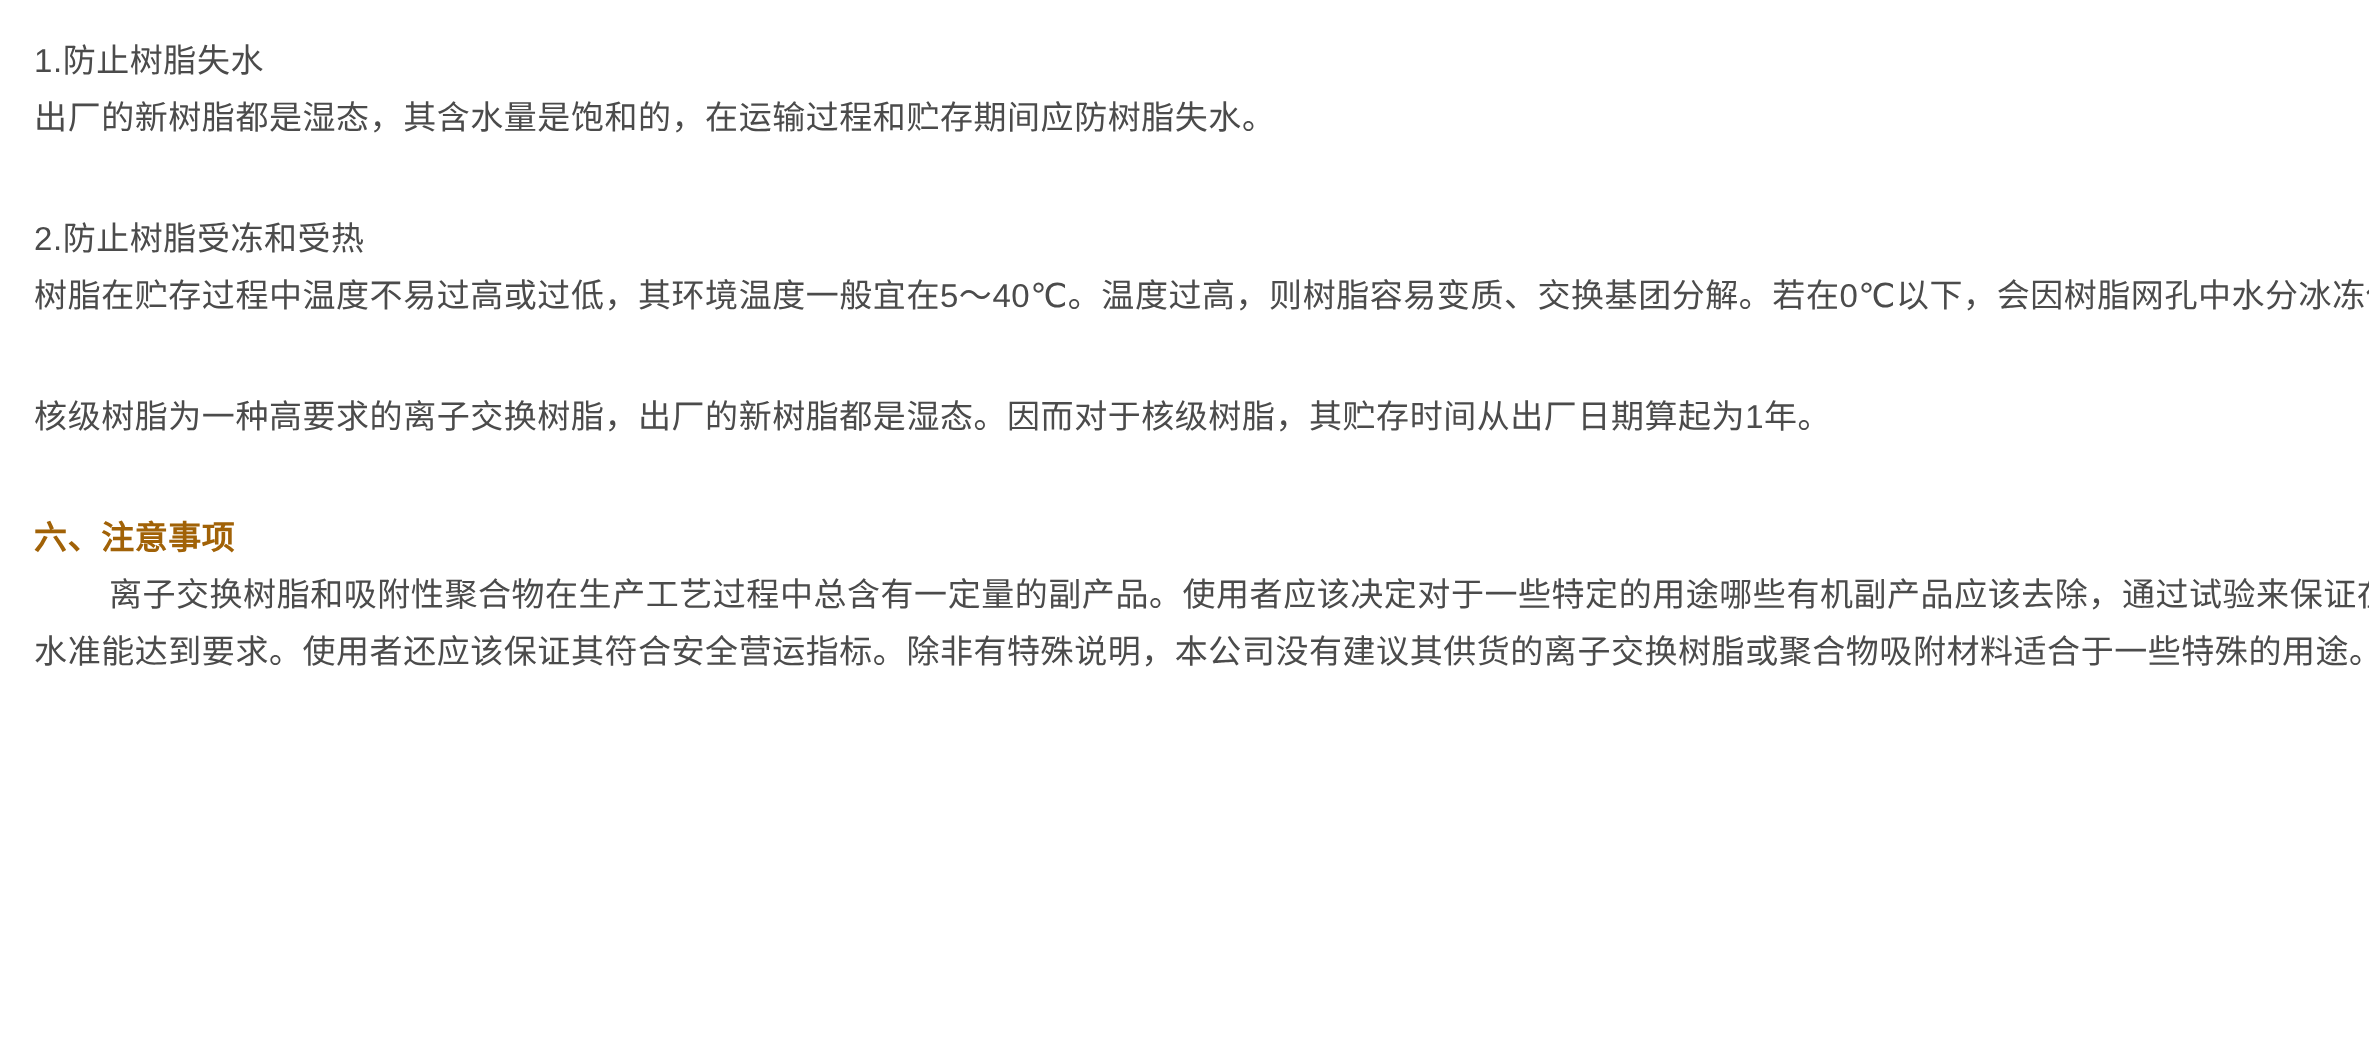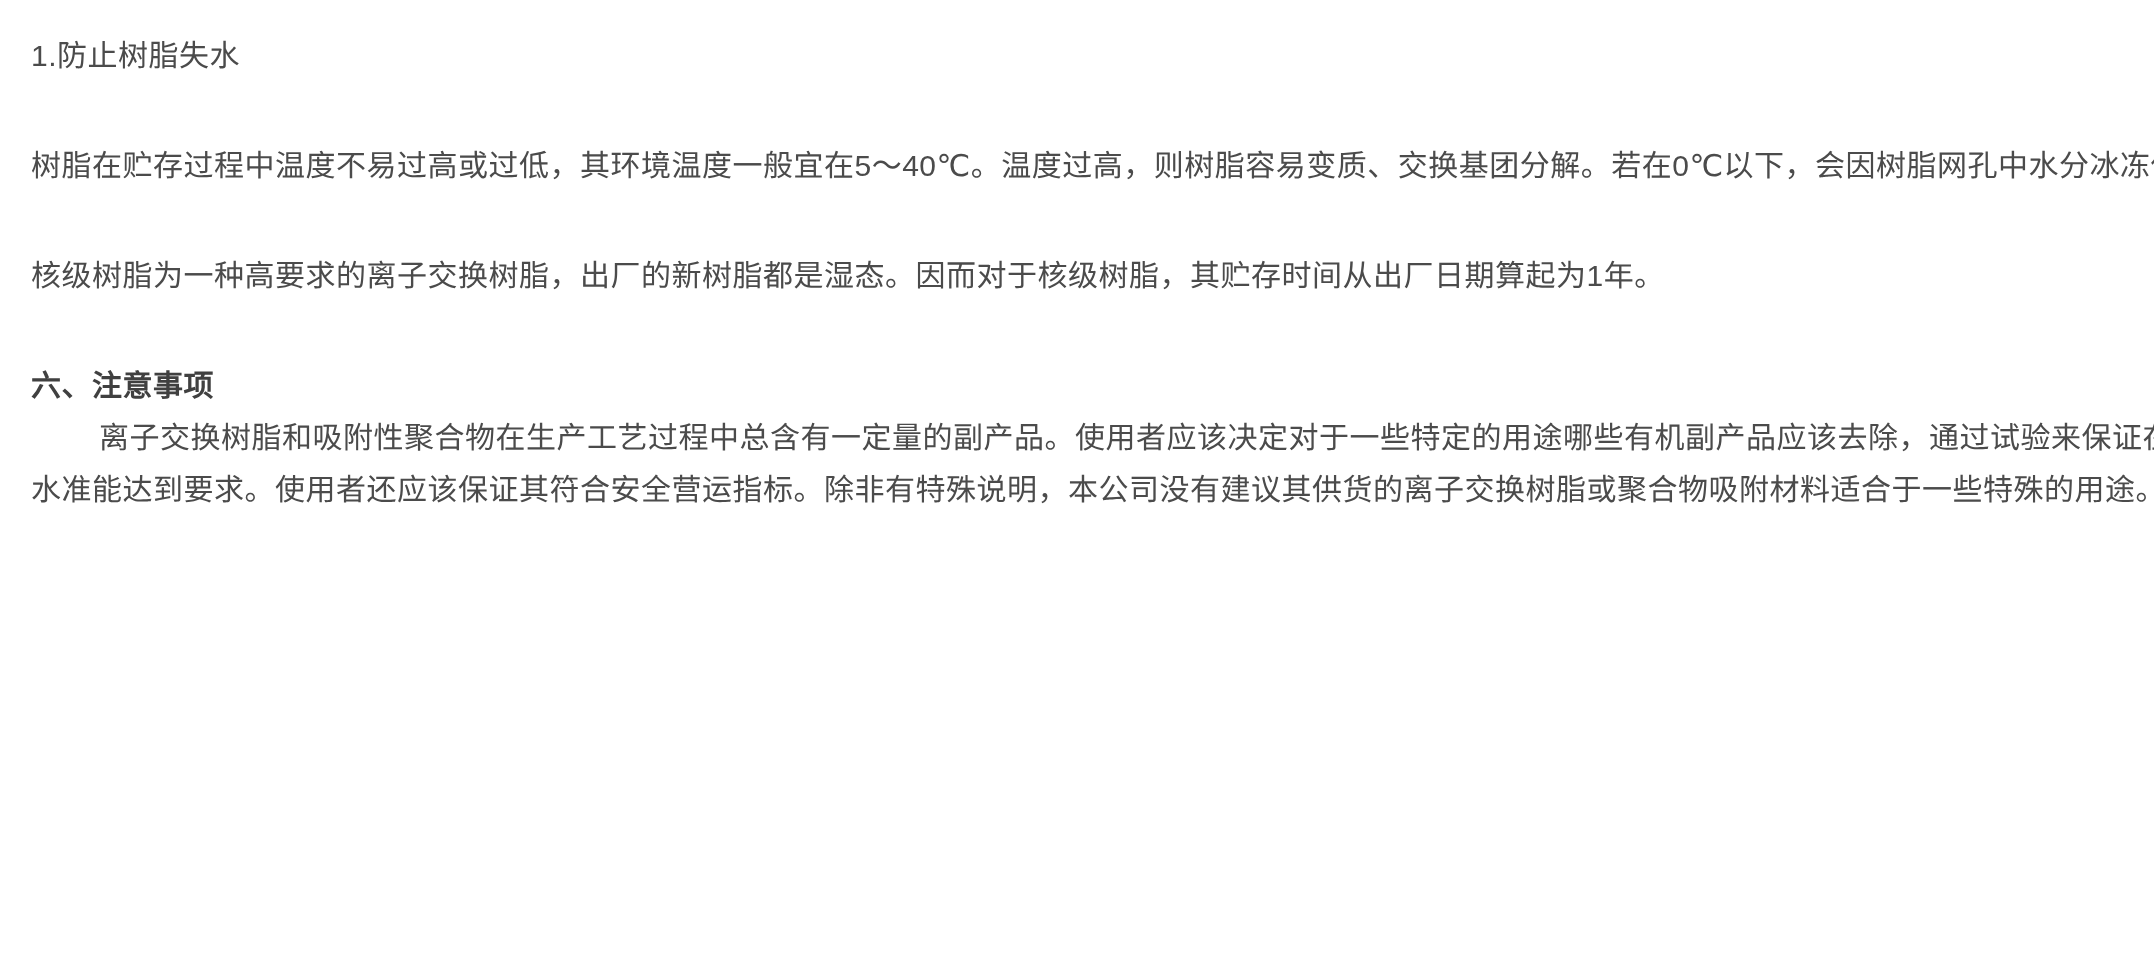--- a/index.html
+++ b/index.html
@@ -24,36 +24,38 @@
     margin: 0 0 58px 0;
   }
   .line {
     font-size: 30px;
     line-height: 52px;
     letter-spacing: 0.5px;
     white-space: nowrap;
   }
   .line.heading-bold {
     font-weight: 700;
-    color: #404040;
+    color: #a16207;
   }
   .line.indent-first {
     text-indent: 68px;
   }
 </style>
 </head>
 <body>
 
 <main class="doc">
 
   <section class="sec">
     <div class="line">1.防止树脂失水</div>
+    <div class="line">出厂的新树脂都是湿态，其含水量是饱和的，在运输过程和贮存期间应防树脂失水。</div>
   </section>
 
   <section class="sec">
+    <div class="line">2.防止树脂受冻和受热</div>
     <div class="line">树脂在贮存过程中温度不易过高或过低，其环境温度一般宜在5～40℃。温度过高，则树脂容易变质、交换基团分解。若在0℃以下，会因树脂网孔中水分冰冻使树脂体积膨大，</div>
   </section>
 
 
   <section class="sec">
     <div class="line">核级树脂为一种高要求的离子交换树脂，出厂的新树脂都是湿态。因而对于核级树脂，其贮存时间从出厂日期算起为1年。</div>
   </section>
 
   <section class="sec">
     <div class="line heading-bold">六、注意事项</div>

